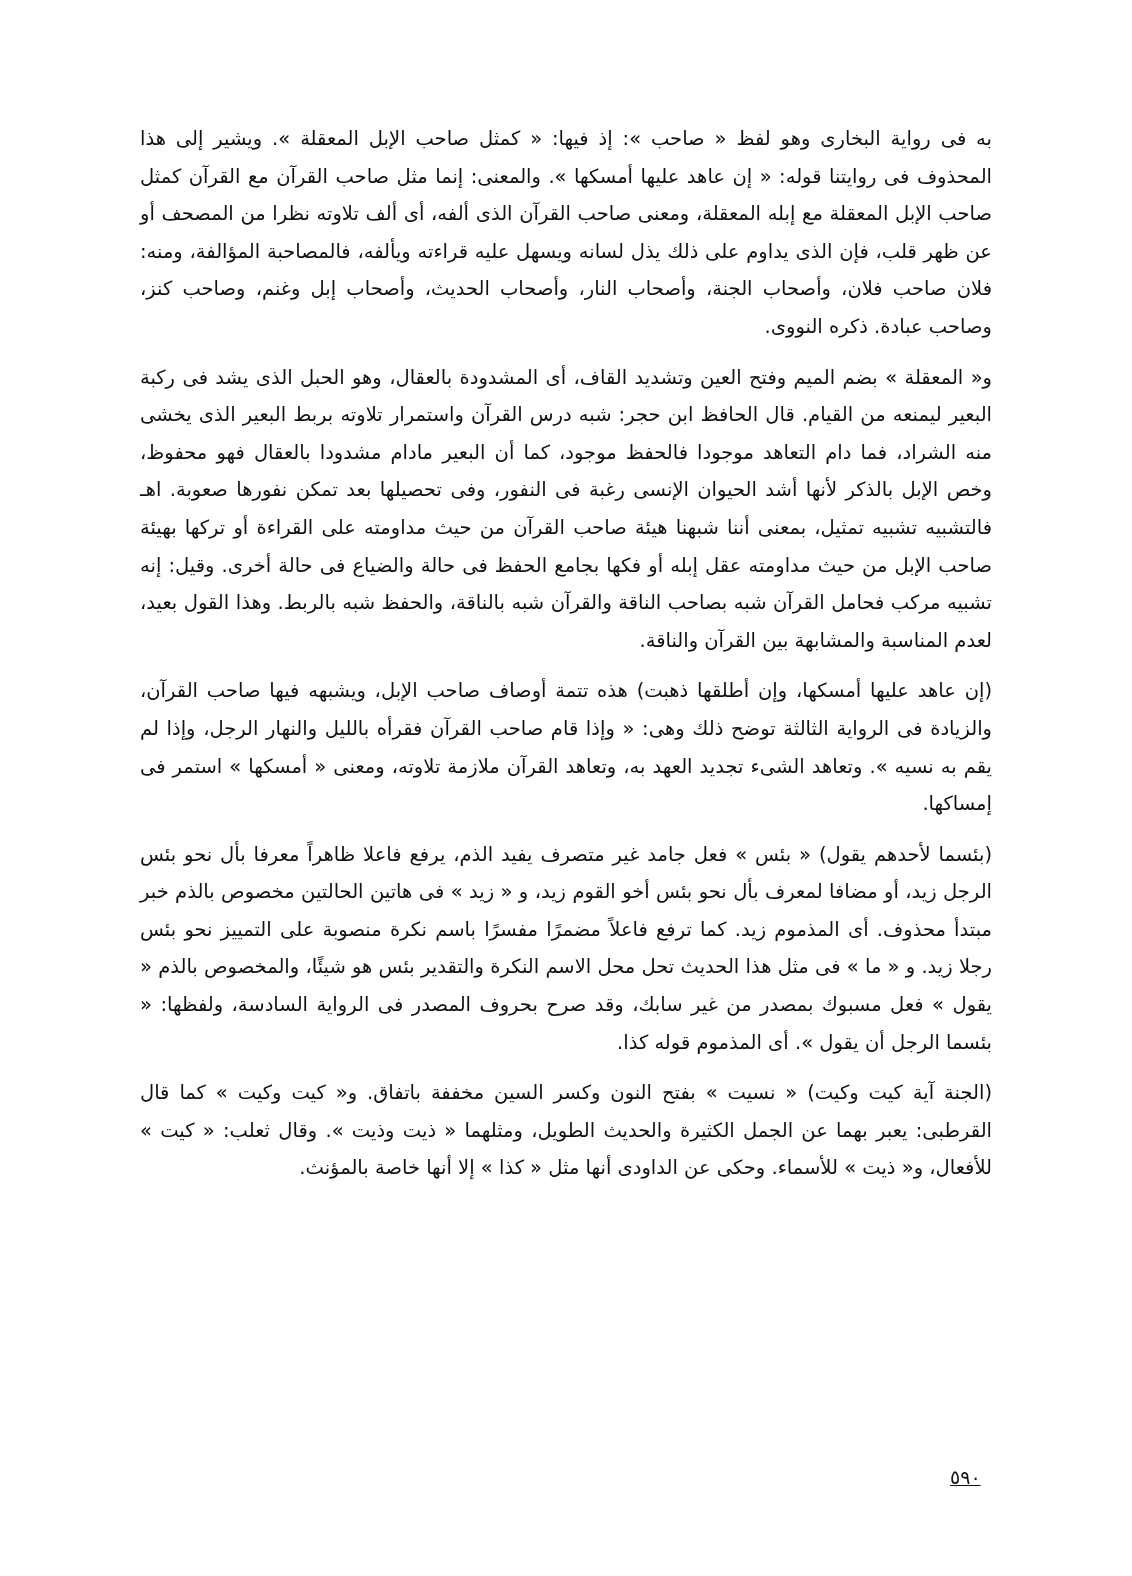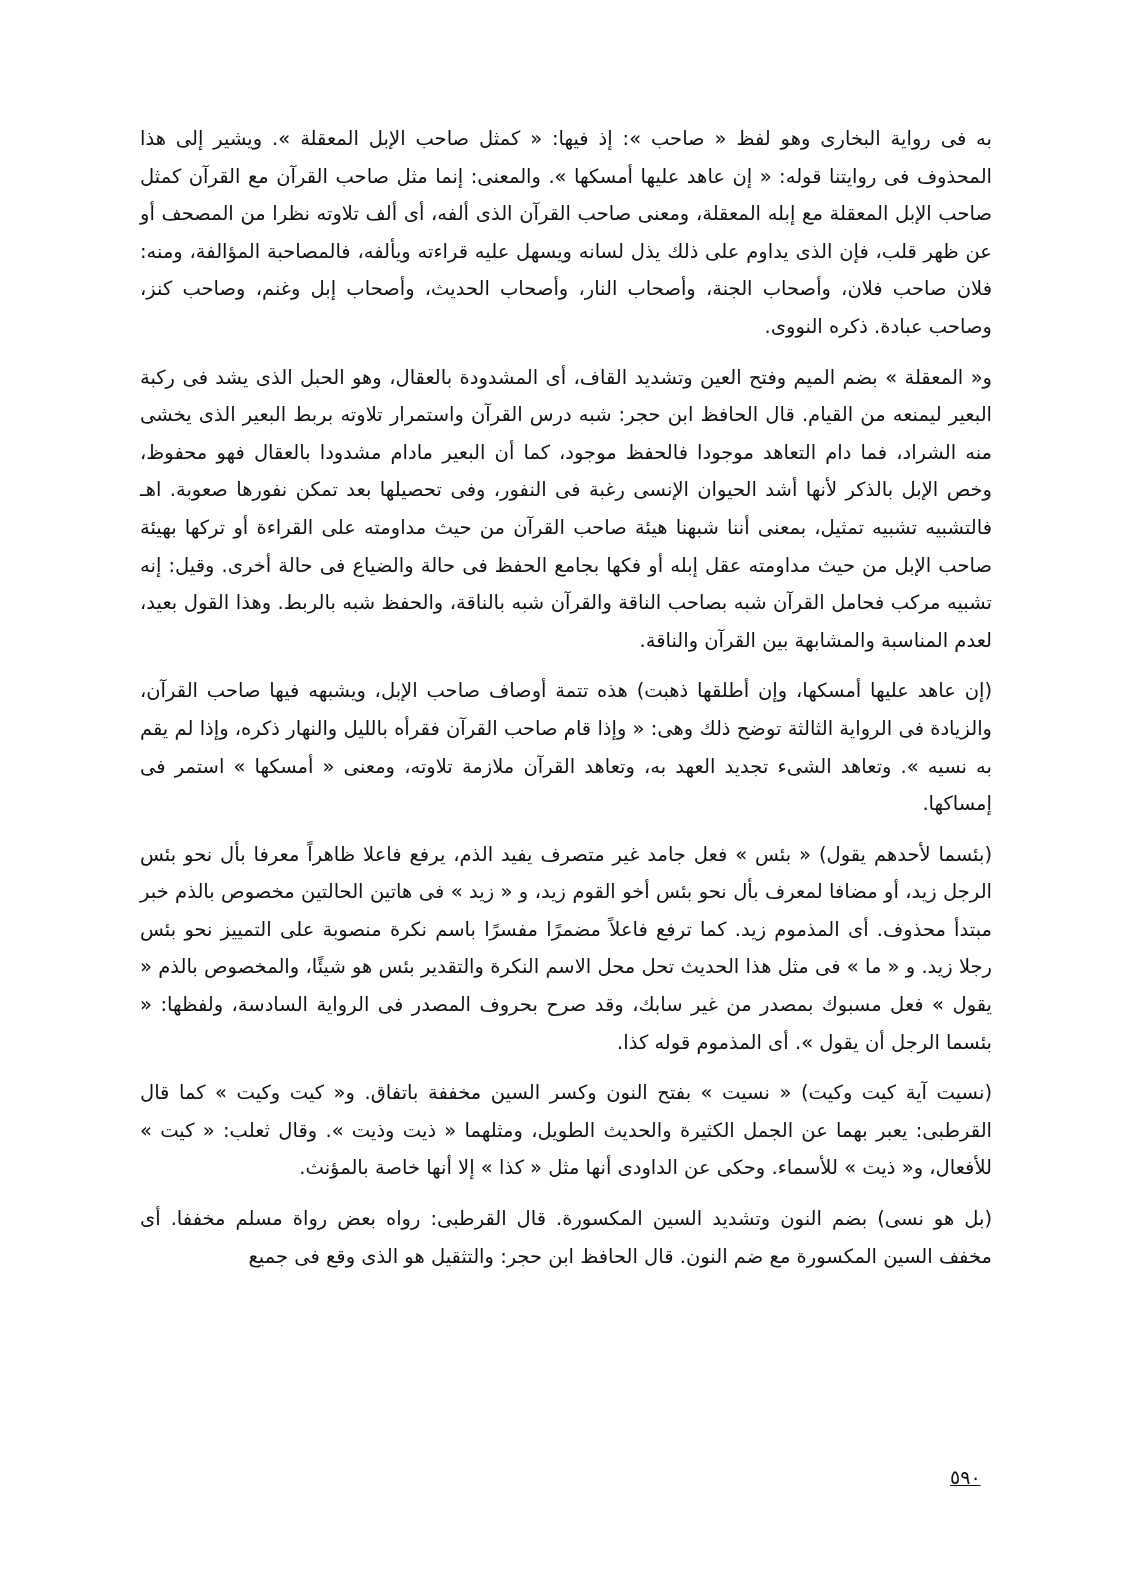--- a/index.html
+++ b/index.html
@@ -23,26 +23,23 @@
 <body>
 
 <div class="page">
   <div class="para">
     <p><span class="lead"></span><span>به فى رواية البخارى وهو لفظ « صاحب »: إذ فيها: « كمثل صاحب الإبل المعقلة ». ويشير إلى هذا المحذوف فى روايتنا قوله: « إن عاهد عليها أمسكها ». والمعنى: إنما مثل صاحب القرآن مع القرآن كمثل صاحب الإبل المعقلة مع إبله المعقلة، ومعنى صاحب القرآن الذى ألفه، أى ألف تلاوته نظرا من المصحف أو عن ظهر قلب، فإن الذى يداوم على ذلك يذل لسانه ويسهل عليه قراءته ويألفه، فالمصاحبة المؤالفة، ومنه: فلان صاحب فلان، وأصحاب الجنة، وأصحاب النار، وأصحاب الحديث، وأصحاب إبل وغنم، وصاحب كنز، وصاحب عبادة. ذكره النووى.</span></p>
   </div>
   <div class="para">
     <p><span class="lead"></span><span>و« المعقلة » بضم الميم وفتح العين وتشديد القاف، أى المشدودة بالعقال، وهو الحبل الذى يشد فى ركبة البعير ليمنعه من القيام. قال الحافظ ابن حجر: شبه درس القرآن واستمرار تلاوته بربط البعير الذى يخشى منه الشراد، فما دام التعاهد موجودا فالحفظ موجود، كما أن البعير مادام مشدودا بالعقال فهو محفوظ، وخص الإبل بالذكر لأنها أشد الحيوان الإنسى رغبة فى النفور، وفى تحصيلها بعد تمكن نفورها صعوبة. اهـ فالتشبيه تشبيه تمثيل، بمعنى أننا شبهنا هيئة صاحب القرآن من حيث مداومته على القراءة أو تركها بهيئة صاحب الإبل من حيث مداومته عقل إبله أو فكها بجامع الحفظ فى حالة والضياع فى حالة أخرى. وقيل: إنه تشبيه مركب فحامل القرآن شبه بصاحب الناقة والقرآن شبه بالناقة، والحفظ شبه بالربط. وهذا القول بعيد، لعدم المناسبة والمشابهة بين القرآن والناقة.</span></p>
   </div>
   <div class="para">
-    <p><span class="lead">(إن عاهد عليها أمسكها، وإن أطلقها ذهبت)</span><span> هذه تتمة أوصاف صاحب الإبل، ويشبهه فيها صاحب القرآن، والزيادة فى الرواية الثالثة توضح ذلك وهى: « وإذا قام صاحب القرآن فقرأه بالليل والنهار ذكره، وإذا لم يقم به نسيه ». وتعاهد الشىء تجديد العهد به، وتعاهد القرآن ملازمة تلاوته، ومعنى « أمسكها » استمر فى إمساكها.</span></p>
+    <p><span class="lead">(إن عاهد عليها أمسكها، وإن أطلقها ذهبت)</span><span> هذه تتمة أوصاف صاحب الإبل، ويشبهه فيها صاحب القرآن، والزيادة فى الرواية الثالثة توضح ذلك وهى: « وإذا قام صاحب القرآن فقرأه بالليل والنهار الرجل، وإذا لم يقم به نسيه ». وتعاهد الشىء تجديد العهد به، وتعاهد القرآن ملازمة تلاوته، ومعنى « أمسكها » استمر فى إمساكها.</span></p>
   </div>
   <div class="para">
     <p><span class="lead">(بئسما لأحدهم يقول)</span><span> « بئس » فعل جامد غير متصرف يفيد الذم، يرفع فاعلا ظاهراً معرفا بأل نحو بئس الرجل زيد، أو مضافا لمعرف بأل نحو بئس أخو القوم زيد، و « زيد » فى هاتين الحالتين مخصوص بالذم خبر مبتدأ محذوف. أى المذموم زيد. كما ترفع فاعلاً مضمرًا مفسرًا باسم نكرة منصوبة على التمييز نحو بئس رجلا زيد. و « ما » فى مثل هذا الحديث تحل محل الاسم النكرة والتقدير بئس هو شيئًا، والمخصوص بالذم « يقول » فعل مسبوك بمصدر من غير سابك، وقد صرح بحروف المصدر فى الرواية السادسة، ولفظها: « بئسما الرجل أن يقول ». أى المذموم قوله كذا.</span></p>
   </div>
   <div class="para">
-    <p><span class="lead">(نسيت آية كيت وكيت)</span><span> « نسيت » بفتح النون وكسر السين مخففة باتفاق. و« كيت وكيت » كما قال القرطبى: يعبر بهما عن الجمل الكثيرة والحديث الطويل، ومثلهما « ذيت وذيت ». وقال ثعلب: « كيت » للأفعال، و« ذيت » للأسماء. وحكى عن الداودى أنها مثل « كذا » إلا أنها خاصة بالمؤنث.</span></p>
-  </div>
-  <div class="para">
-    <p><span class="lead">(بل هو نسى)</span><span> بضم النون وتشديد السين المكسورة. قال القرطبى: رواه بعض رواة مسلم مخففا. أى مخفف السين المكسورة مع ضم النون. قال الحافظ ابن حجر: والتثقيل هو الذى وقع فى جميع</span></p>
+    <p><span class="lead">(الجنة آية كيت وكيت)</span><span> « نسيت » بفتح النون وكسر السين مخففة باتفاق. و« كيت وكيت » كما قال القرطبى: يعبر بهما عن الجمل الكثيرة والحديث الطويل، ومثلهما « ذيت وذيت ». وقال ثعلب: « كيت » للأفعال، و« ذيت » للأسماء. وحكى عن الداودى أنها مثل « كذا » إلا أنها خاصة بالمؤنث.</span></p>
   </div>
 </div>
 
 <div class="page-number">٥٩٠</div>
 
 </body></html>

